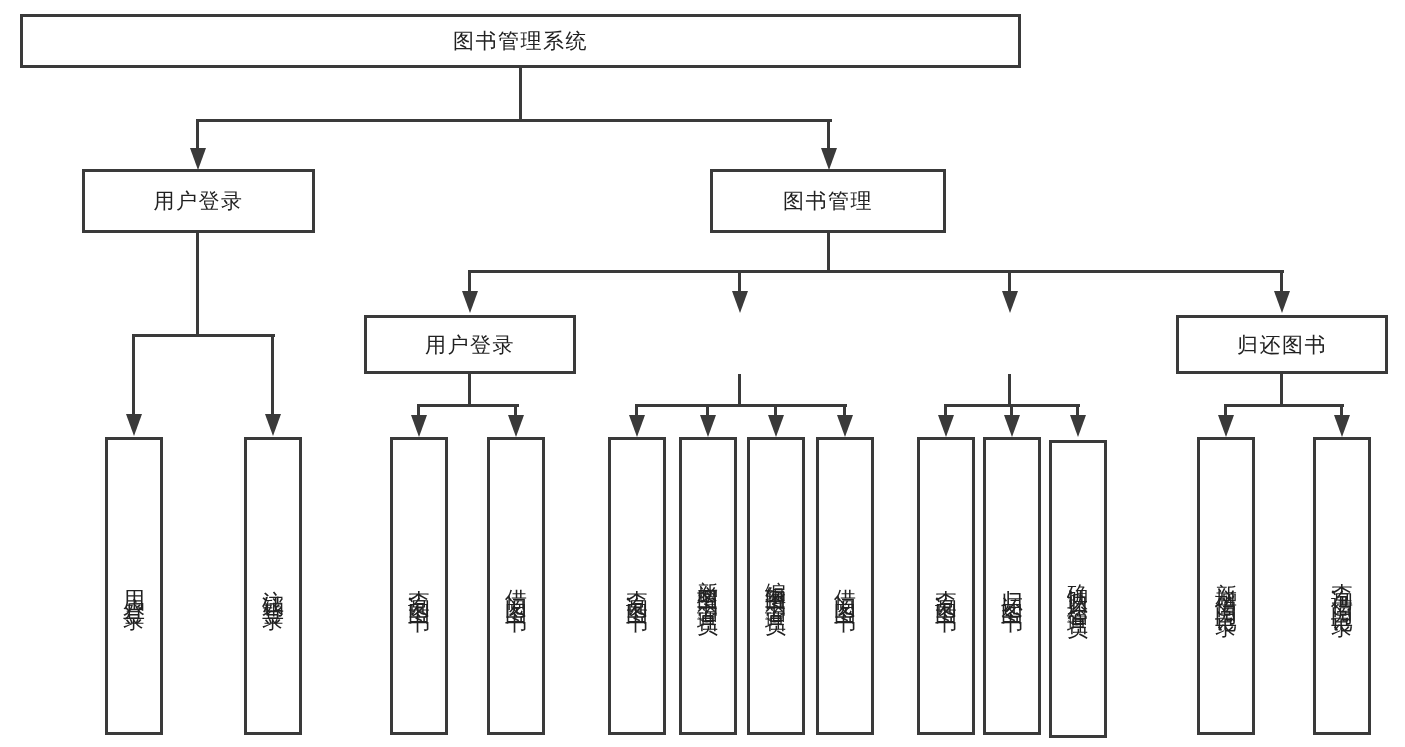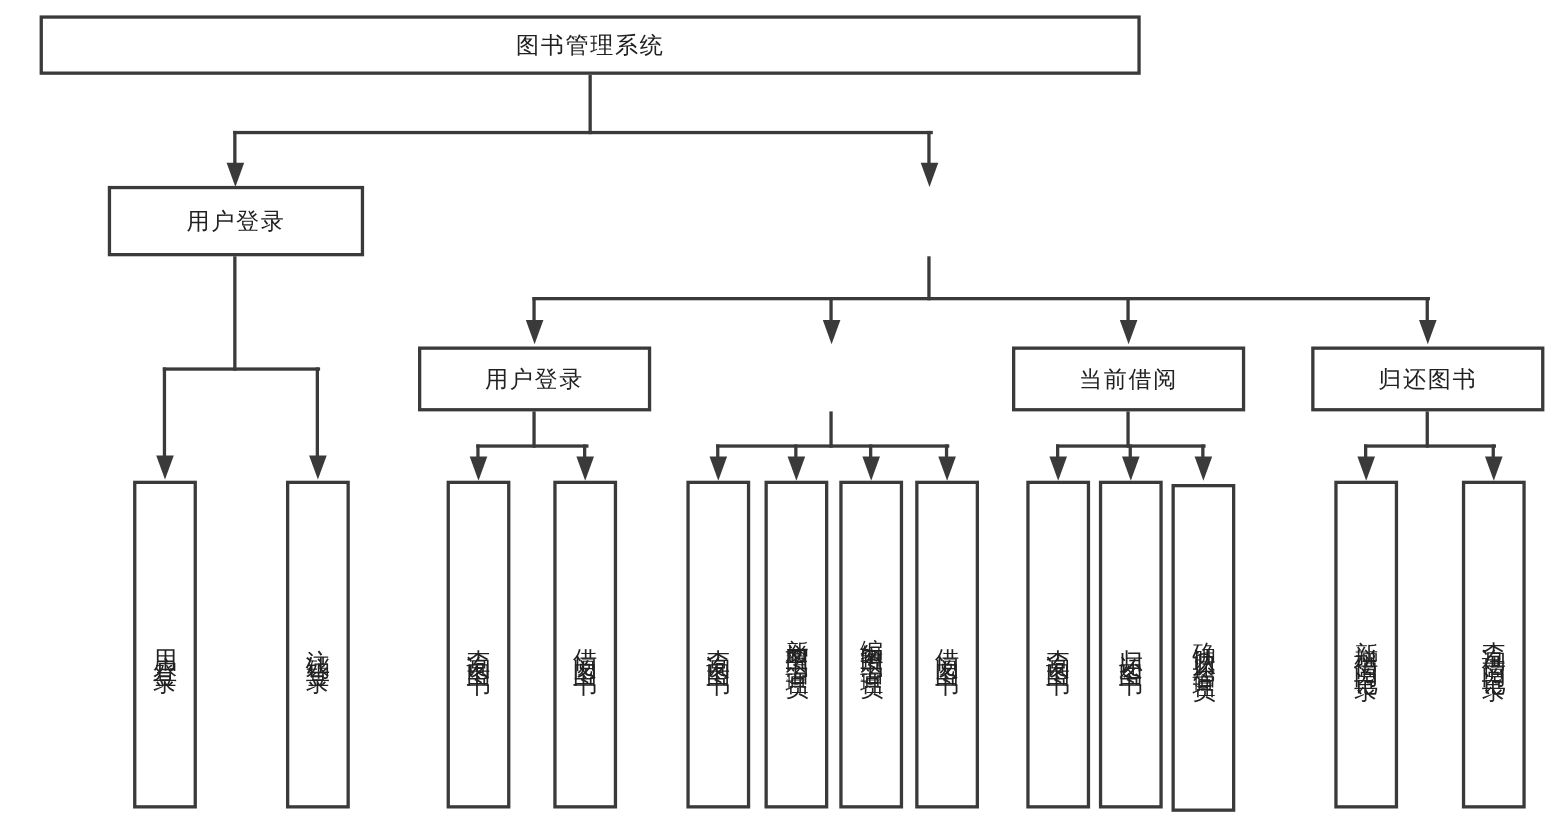--- a/index.html
+++ b/index.html
@@ -3,21 +3,21 @@
 <meta charset="utf-8">
 <style>
   * { margin: 0; padding: 0; box-sizing: border-box; }
   html, body { background: #ffffff; }
   body {
     width: 1405px; height: 747px;
     position: relative;
     overflow: hidden;
     font-family: "Liberation Sans", "DejaVu Sans", sans-serif;
   }
-  .stage { position: absolute; left: 16px; top: 0; width: 1382px; height: 747px; text-align: right; }
+  .stage { position: absolute; left: 0; top: 0; width: 1382px; height: 747px; text-align: right; }
 
   
   .box {
     position: absolute;
     background: #ffffff;
     border: 3px solid #3a3a3a;
     display: flex;
     align-items: center;
     justify-content: center;
   }
@@ -70,20 +70,23 @@
   <div class="vline" style="left:519px;top:68px;height:54px"></div>
   <div class="hline" style="left:196px;top:119px;width:636px"></div>
   <div class="vline" style="left:196px;top:119px;height:32px"></div>
   <div class="arrow" style="left:190px;top:148px"></div>
   <div class="vline" style="left:827px;top:119px;height:32px"></div>
   <div class="arrow" style="left:821px;top:148px"></div>
 
   <div class="box" style="left:82px;top:169px;width:233px;height:64px">
     <span class="h-label">用户登录</span>
   </div>
+  <div class="box" style="left:710px;top:169px;width:236px;height:64px">
+    <span class="h-label">图书管理</span>
+  </div>
 
   <div class="vline" style="left:196px;top:233px;height:104px"></div>
   <div class="hline" style="left:132px;top:334px;width:143px"></div>
   <div class="vline" style="left:132px;top:334px;height:82px"></div>
   <div class="arrow" style="left:126px;top:414px"></div>
   <div class="vline" style="left:271px;top:334px;height:82px"></div>
   <div class="arrow" style="left:265px;top:414px"></div>
 
   <div class="vline" style="left:827px;top:233px;height:40px"></div>
   <div class="hline" style="left:468px;top:270px;width:816px"></div>
@@ -91,23 +94,20 @@
   <div class="arrow" style="left:462px;top:291px"></div>
   <div class="vline" style="left:738px;top:270px;height:22px"></div>
   <div class="arrow" style="left:732px;top:291px"></div>
   <div class="vline" style="left:1008px;top:270px;height:22px"></div>
   <div class="arrow" style="left:1002px;top:291px"></div>
   <div class="vline" style="left:1280px;top:270px;height:22px"></div>
   <div class="arrow" style="left:1274px;top:291px"></div>
 
   <div class="box" style="left:364px;top:315px;width:212px;height:59px">
     <span class="h-label">用户登录</span>
-  </div>
-  <div class="box" style="left:904px;top:315px;width:212px;height:59px">
-    <span class="h-label">当前借阅</span>
   </div>
   <div class="box" style="left:1176px;top:315px;width:212px;height:59px">
     <span class="h-label">归还图书</span>
   </div>
 
   <div class="vline" style="left:468px;top:374px;height:33px"></div>
   <div class="hline" style="left:417px;top:404px;width:102px"></div>
   <div class="vline" style="left:417px;top:404px;height:14px"></div>
   <div class="arrow" style="left:411px;top:415px"></div>
   <div class="vline" style="left:514px;top:404px;height:14px"></div>

